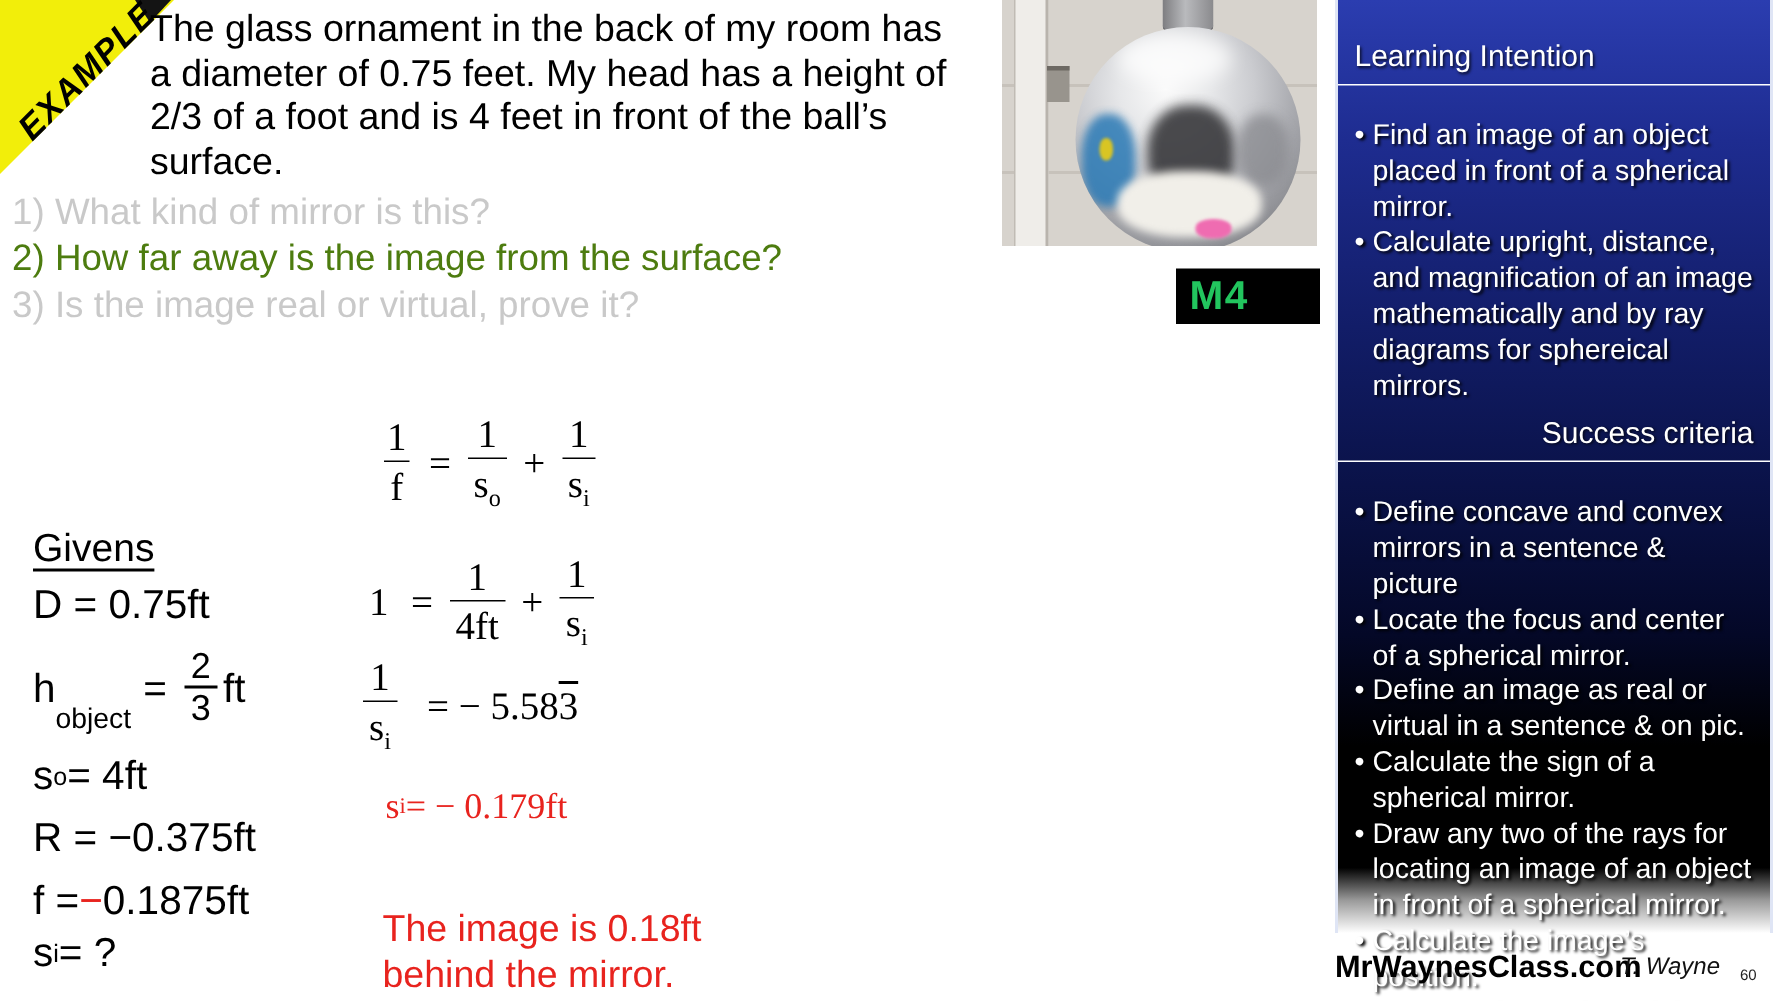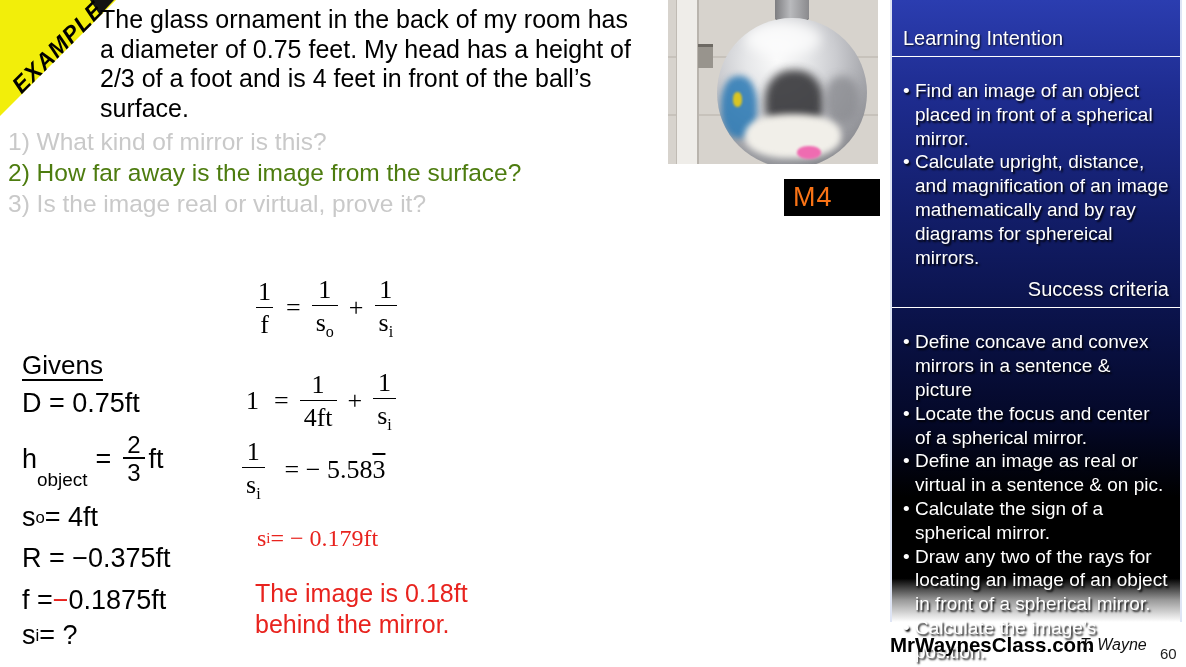--- a/index.html
+++ b/index.html
@@ -37,21 +37,21 @@
                 text-decoration:underline;text-underline-offset:5px;}
   .given{position:absolute;left:22px;font-size:27px;display:flex;align-items:center;}
   .given .bigsub{font-size:0.7em;align-self:flex-end;transform:translateY(4px);}
   .hfrac{display:inline-flex;flex-direction:column;align-items:center;
          font-size:24px;margin:0 4px;}
   .hfrac .n{line-height:1.05;padding:0 4px;}
   .hfrac .d{line-height:1.1;padding:1px 4px 0 4px;border-top:2px solid #000;}
   .geq{margin:0 8px;}
   .red{color:#e8231e;}
 
-  .conclusion{position:absolute;left:255px;top:578px;font-size:25px;line-height:31px;
+  .conclusion{position:absolute;left:255px;top:604px;font-size:25px;line-height:31px;
               color:#e8231e;white-space:pre-line;}
 
   
   .photo{position:absolute;left:668px;top:0;width:210px;height:164px;
          background:#d7d3cd;overflow:hidden;}
   .wall-line-h{position:absolute;left:0;width:100%;height:2px;background:#c7c2bb;}
   .door-strip{position:absolute;left:8px;top:0;width:20px;height:100%;
               background:#efede9;border-left:1px solid #c0bbb4;border-right:2px solid #b9b4ad;}
   .wall-box{position:absolute;left:30px;top:44px;width:15px;height:24px;
             background:#98948d;box-shadow:inset 0 3px 0 #6d6963;}
@@ -65,21 +65,21 @@
   .refl-room{left:108px;top:58px;width:34px;height:48px;background:#8b8c91;filter:blur(4px);opacity:.8;}
   .refl-floor{left:28px;top:96px;width:96px;height:44px;background:#f1efe9;filter:blur(3px);}
   .refl-pink{left:80px;top:128px;width:24px;height:13px;background:#ef6cb1;filter:blur(1px);}
   .refl-glint{left:28px;top:4px;width:76px;height:34px;background:rgba(255,255,255,.75);
               filter:blur(6px);border-radius:50%;}
   .cap{position:absolute;left:107px;top:0;width:34px;height:20px;
        background:linear-gradient(90deg,#7d7d80,#b9babd 45%,#8a8a8d);
        border-bottom:2px solid #5f5f62;border-radius:0 0 5px 5px;}
 
   .m4-box{position:absolute;left:784px;top:179px;width:96px;height:37px;background:#000;
-          color:#f97316;font-weight:normal;font-size:27px;line-height:37px;padding-left:9px;
+          color:#22c55e;font-weight:bold;font-size:27px;line-height:37px;padding-left:9px;
           box-sizing:border-box;letter-spacing:1px;}
 
   
   .sidebar{position:absolute;left:890px;top:0;width:292px;height:622px;box-sizing:border-box;
            padding:8px 11px 0 11px;
            border-left:2px solid #dfe5f5;border-right:2px solid #dfe5f5;
            background:linear-gradient(180deg,#2b3db0 0%,#1e2c90 15%,#121d68 35%,#0a1248 52%,
                       #040827 68%,#000 80%,#000 93%,#9a9a9a 96.5%,#fff 100%);
            color:#fff;}
   .sb-heading{font-size:20px;line-height:24px;margin:16px -11px;padding:2px 11px 6px 11px;
@@ -87,21 +87,21 @@
   .sb-heading.second{margin-top:2px;text-align:right;}
   .sb-list{padding:6px 0 4px 0;}
   .bullet{display:flex;font-size:19px;line-height:23.8px;
           text-shadow:1.6px 1.6px 2px rgba(0,0,0,.95);}
   .bullet .dot{width:12px;flex:0 0 12px;}
   .bullet .btext{flex:1;}
 
   
   .footer-site{position:absolute;left:890px;top:633px;font-size:20.5px;font-weight:bold;color:#000;}
   .footer-author{position:absolute;left:1080px;top:636px;font-size:16px;font-style:italic;color:#111;}
-  .footer-page{position:absolute;left:1160px;top:645px;font-size:15px;color:#222;}
+  .footer-page{position:absolute;left:1160px;top:645px;font-size:10px;color:#222;}
 </style>
 </head>
 <body>
 
 <div class="slide">
 
   <div class="corner-tri"></div>
   <div class="corner-notch"></div>
   <div class="corner-label">EXAMPLE</div>
 

